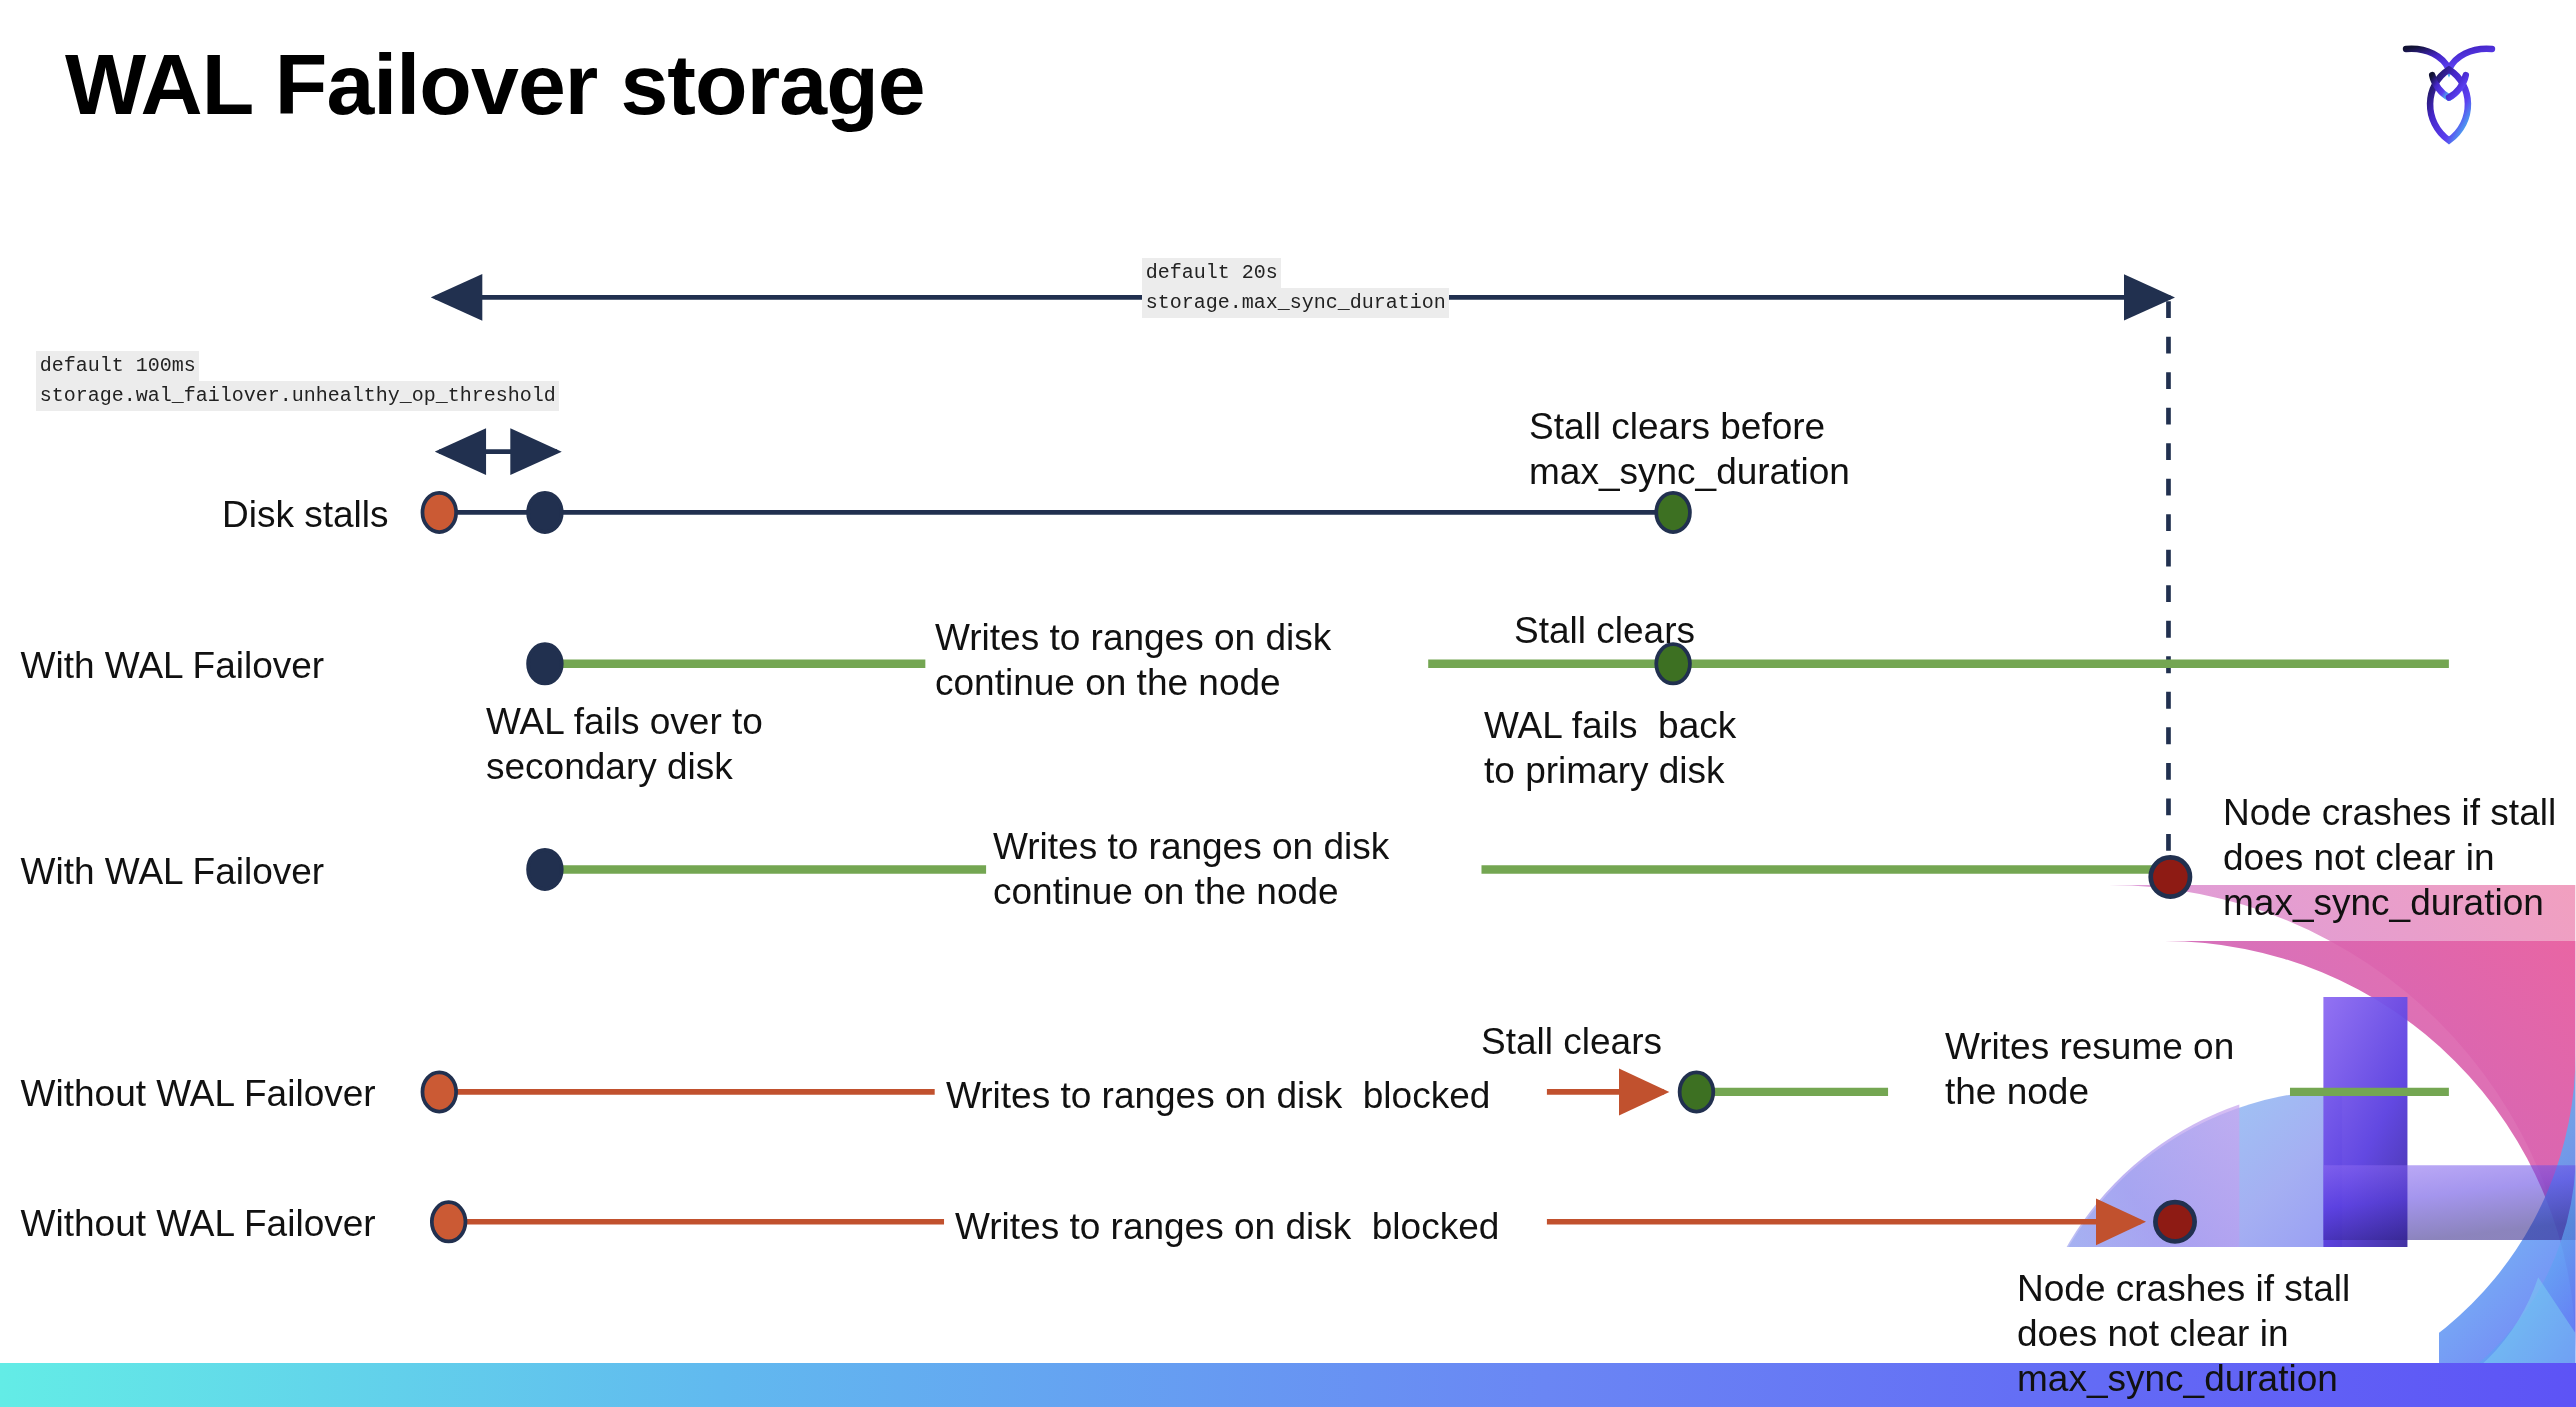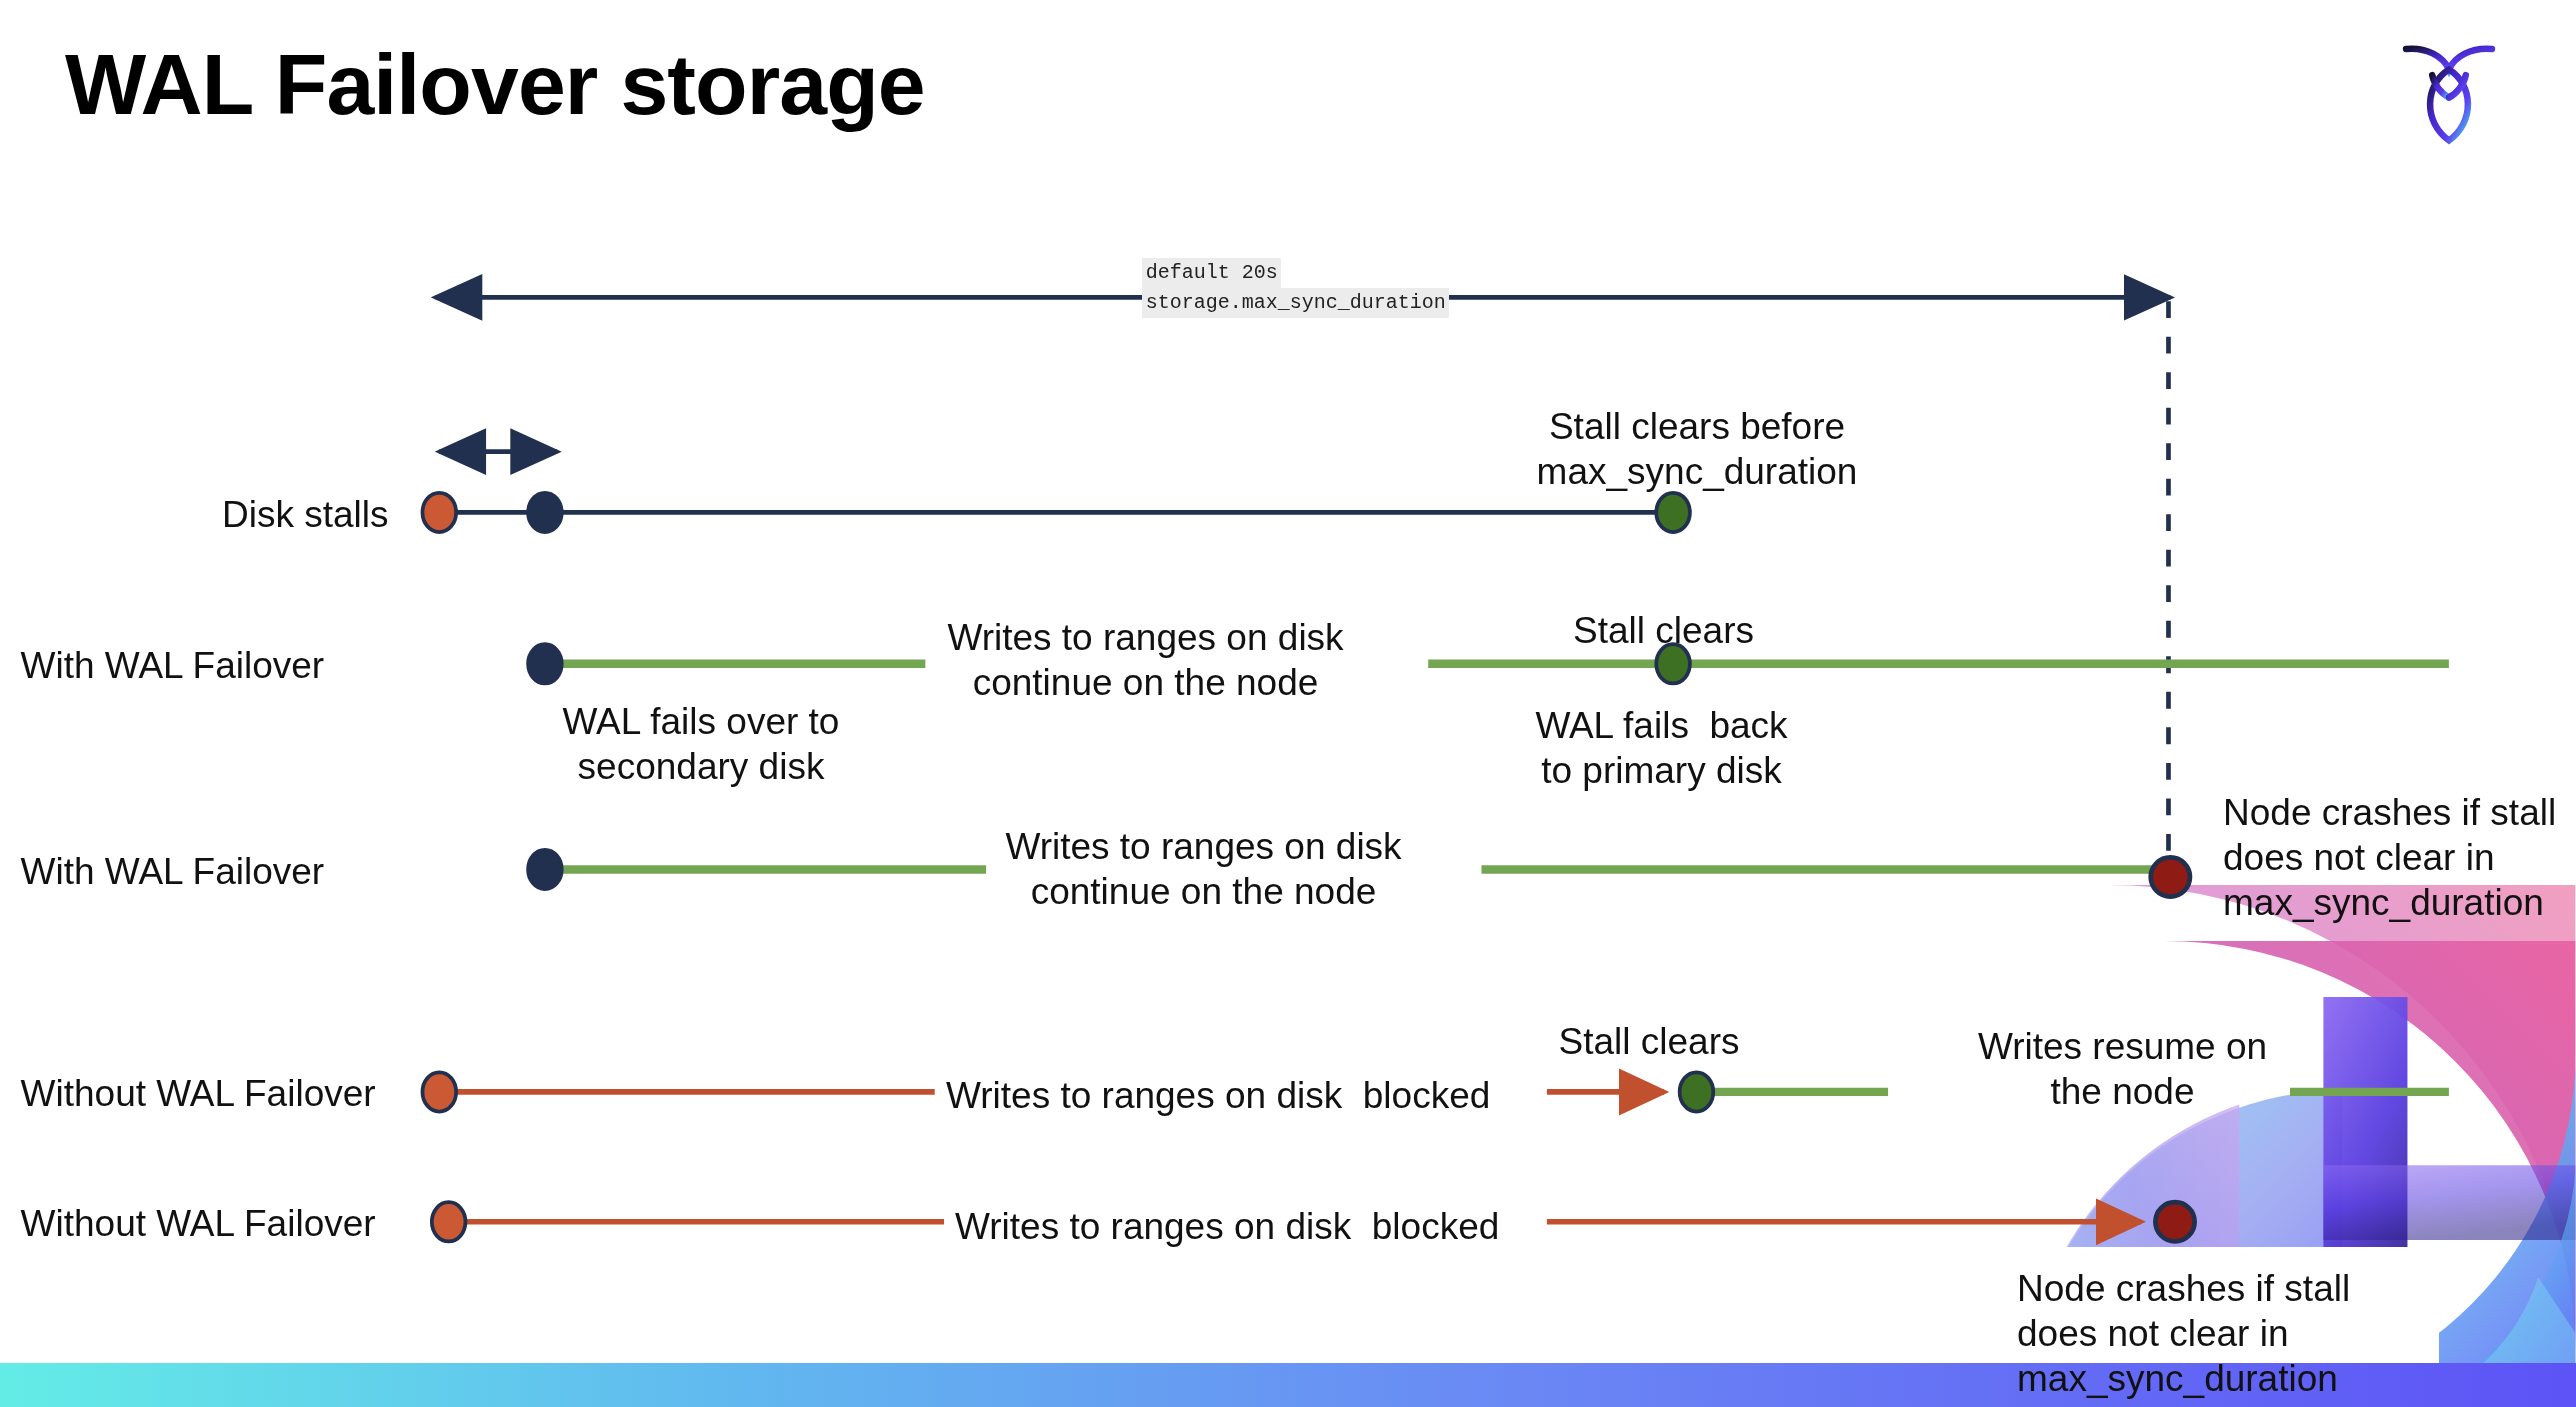--- a/index.html
+++ b/index.html
@@ -29,21 +29,21 @@
   
   #corner-art{position:absolute;right:0;bottom:0;width:692px;height:523px;overflow:hidden;}
 
   
   #diagram-svg{position:absolute;left:0;top:0;width:2576px;height:1408px;}
 
   
   .lbl{position:absolute;white-space:pre;line-height:1.22;}
   .row-label{font-size:37px;color:#111;}
   .ann{font-size:37px;color:#111;}
-  .ann.c{text-align:center;}
+  .ann.c{}
   .code{
     font-family:"Liberation Mono", monospace;
     font-size:20px;color:#222;background:#ececec;
     padding:1.9px 3.7px;display:inline-block;line-height:1.30;
   }
   .code-block{position:absolute;}
   .code-block .code{display:table;}
 
   
   #crash-card-2{
@@ -194,20 +194,24 @@
         <path d="M60 72 C68 68 76 58 78 48"></path>
       </g>
     </svg>
   </div>
 
   <div class="code-block" style="left:1142px;top:258px;">
     <span class="code">default 20s</span>
     <span class="code">storage.max_sync_duration</span>
   </div>
 
+  <div class="code-block" style="left:36px;top:351px;">
+    <span class="code">default 100ms</span>
+    <span class="code">storage.wal_failover.unhealthy_op_threshold</span>
+  </div>
 
   <div class="lbl row-label" style="left:222px;top:492px;">Disk stalls</div>
   <div class="lbl row-label" style="left:20.6px;top:643px;">With WAL Failover</div>
   <div class="lbl row-label" style="left:20.6px;top:849px;">With WAL Failover</div>
   <div class="lbl row-label" style="left:20.6px;top:1071px;">Without WAL Failover</div>
   <div class="lbl row-label" style="left:20.6px;top:1201px;">Without WAL Failover</div>
 
   <div class="lbl ann c" style="left:1529px;top:404px;width:336px;">Stall clears before
 max_sync_duration</div>
 

